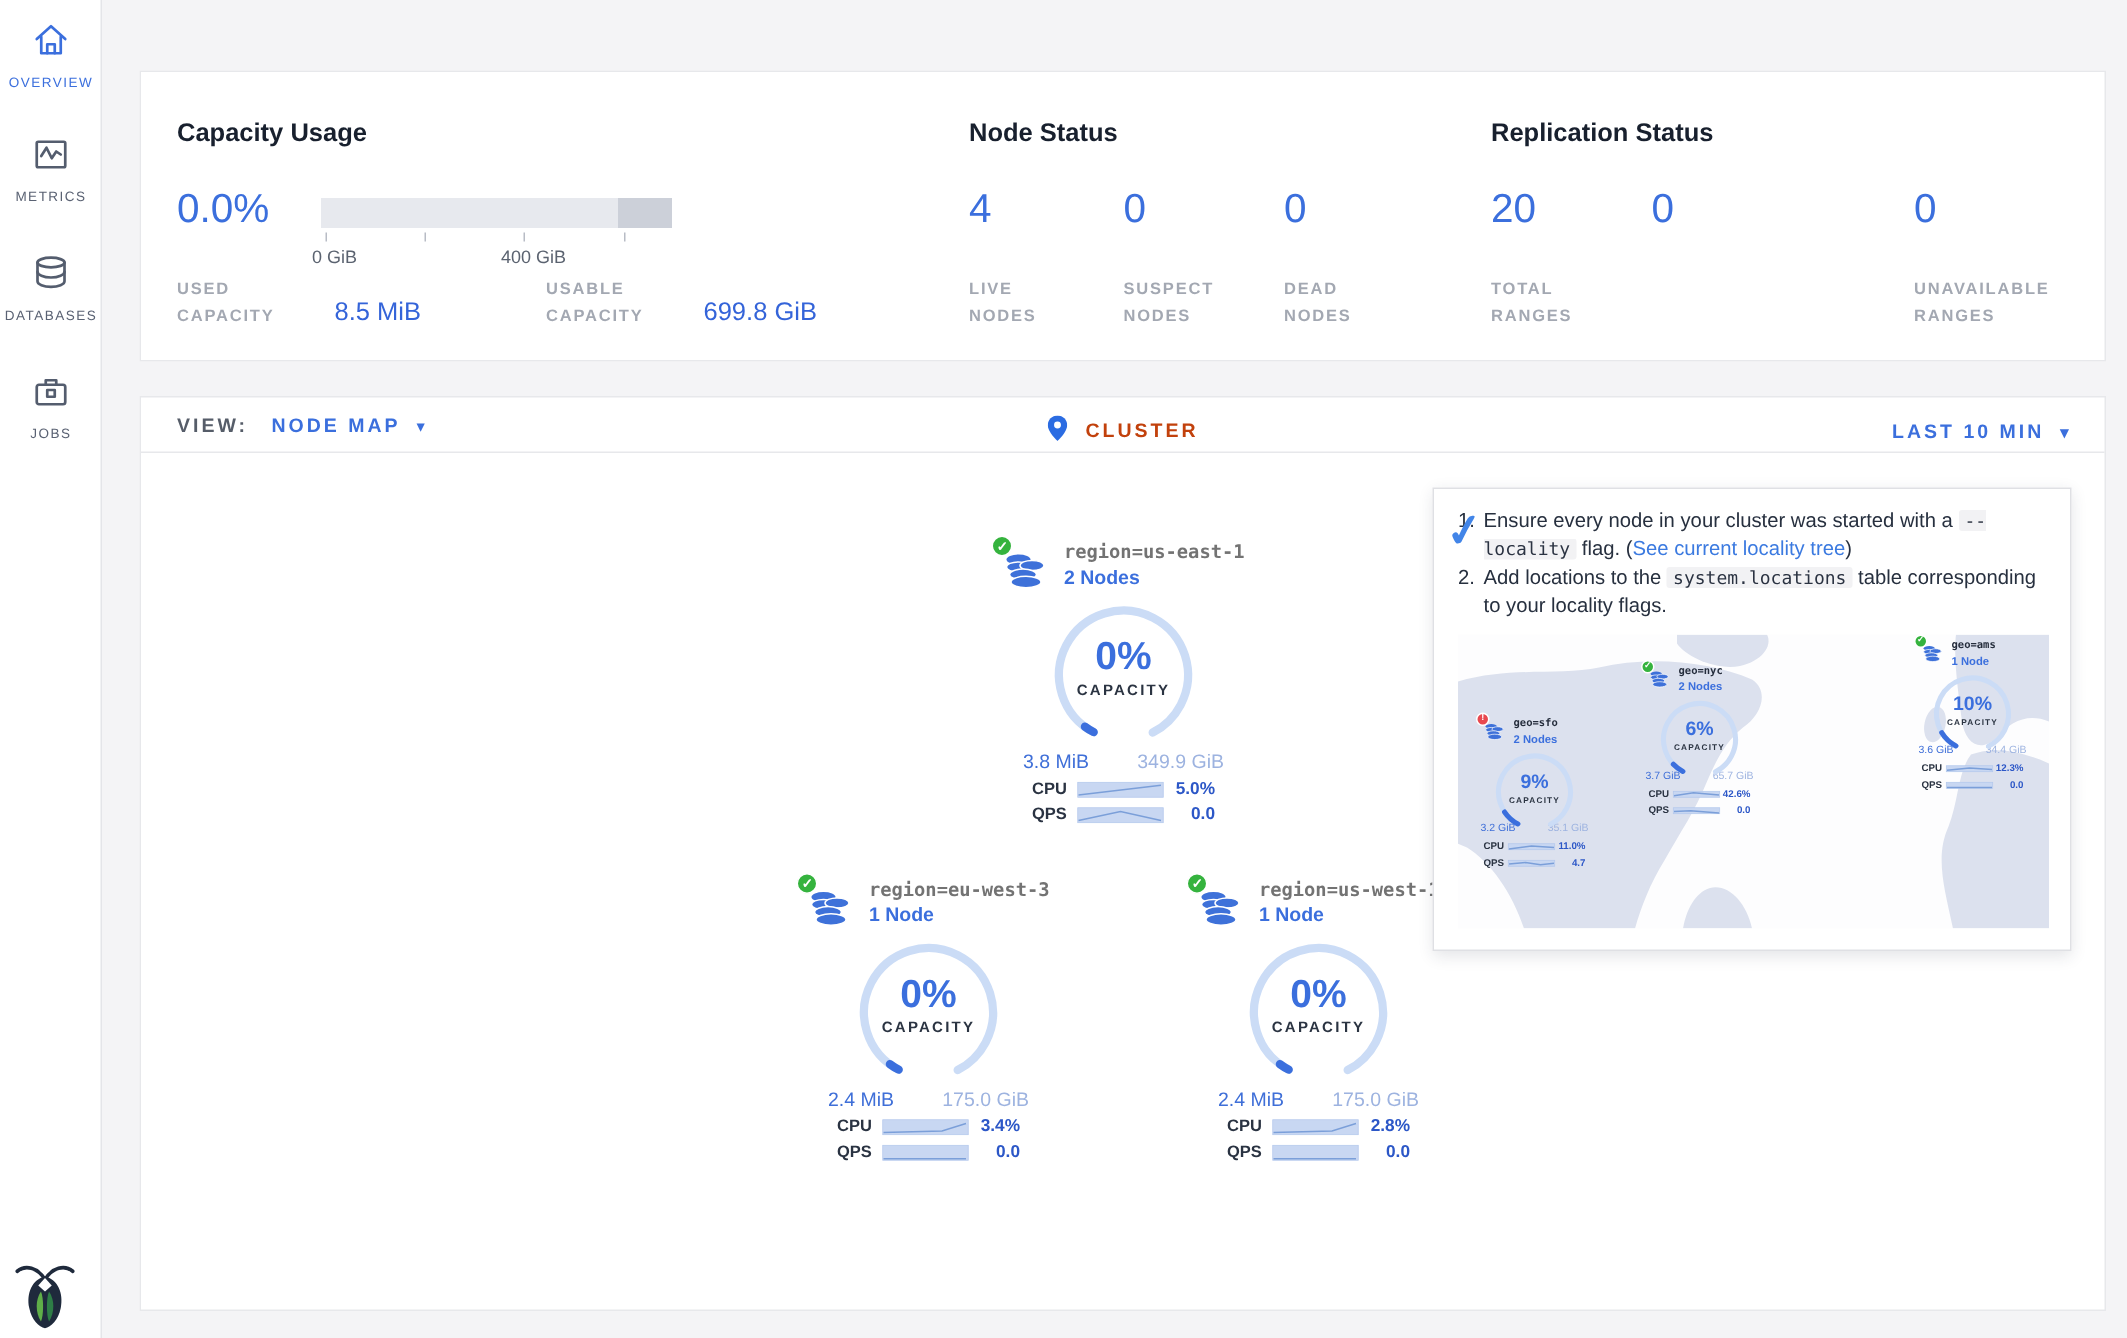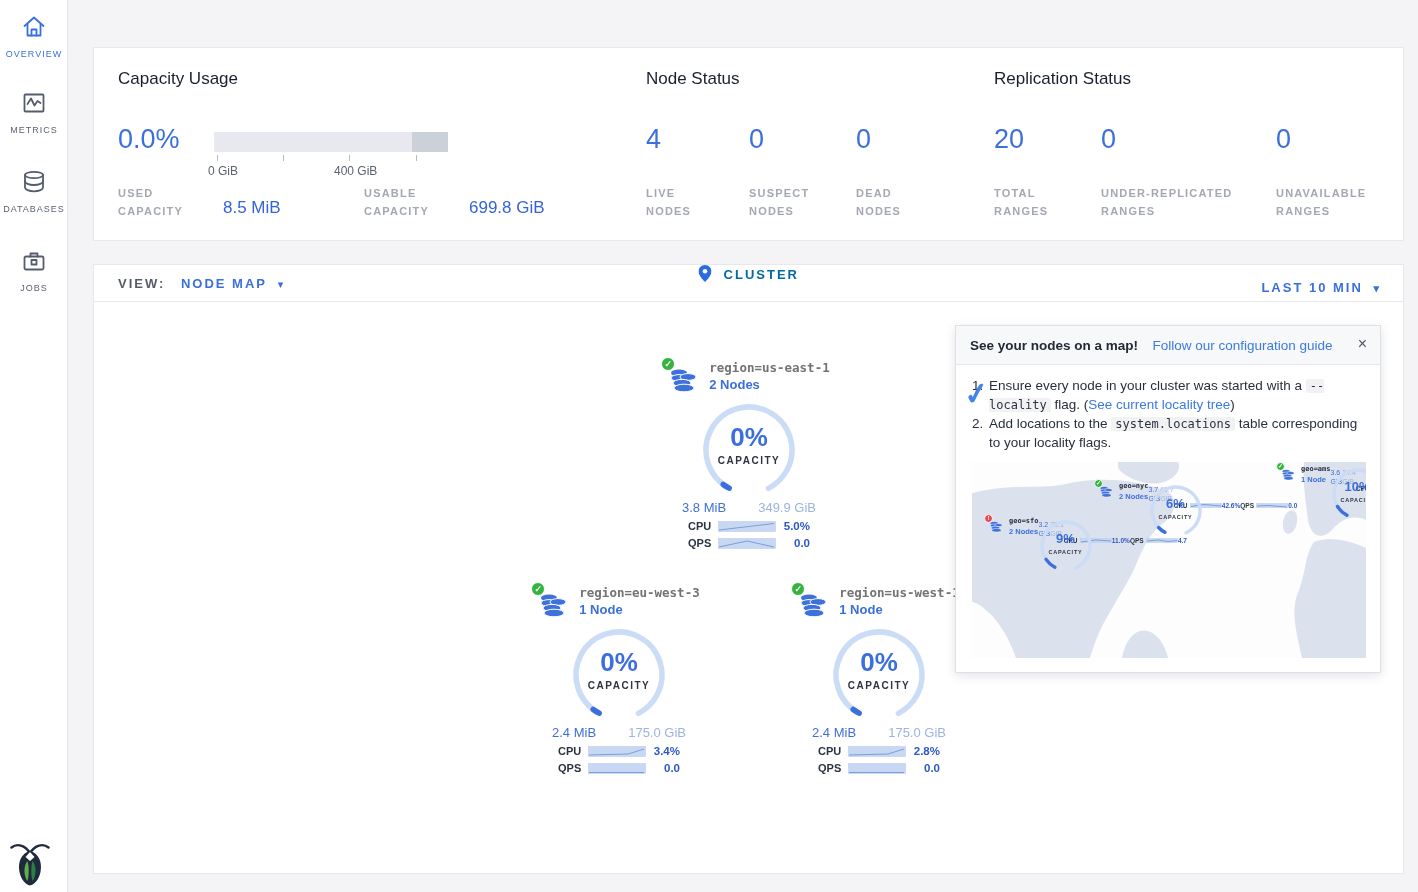--- a/index.html
+++ b/index.html
@@ -16,37 +16,37 @@
   .side-icon-svg { stroke:#545d6e; fill:none; stroke-width:1.8; stroke-linecap:round; stroke-linejoin:round; }
   .active .side-icon-svg { stroke:#3b6fdd; }
   .logo { position:absolute; left:10px; top:840px; }
 
   
   .page-title { position:absolute; left:93px; top:5px; font-size:21px; font-weight:700; letter-spacing:5px; color:#111722; }
 
   
   .panel { position:absolute; background:#ffffff; border:1px solid #e7e8eb; }
   .panel-summary { left:93px; top:47px; width:1311px; height:194px; }
-  .sec-title { position:absolute; font-size:17px; font-weight:400; color:#18202e; top:21px; }
+  .sec-title { position:absolute; font-size:17px; font-weight:700; color:#18202e; top:31px; }
   .big-num { position:absolute; top:76px; font-size:27px; color:#3b6fdd; }
   .stat-label { position:absolute; top:137px; font-size:11px; font-weight:700; letter-spacing:1.2px; color:#a3a8b2; line-height:1.6; }
   .stat-value { position:absolute; top:150px; font-size:17px; color:#3464d9; }
   .cap-bar { position:absolute; left:120px; top:84px; width:234px; height:20px; background:#e7e9ee; }
   .cap-bar .dark-seg { position:absolute; right:0; top:0; width:36px; height:20px; background:#ccd0d9; }
   .cap-tick { position:absolute; top:107px; width:1px; height:6px; background:#b8bcc5; }
   .cap-tick-label { position:absolute; top:116px; font-size:12px; color:#5b6370; }
 
   
   .panel-map { left:93px; top:264px; width:1311px; height:610px; }
   .viewbar { position:absolute; left:0; top:0; width:100%; height:37px; border-bottom:1px solid #e7e8eb; font-size:13px; letter-spacing:2px; }
   .viewbar .vb-left { position:absolute; left:24px; top:11px; }
   .vb-label { color:#565d69; font-weight:600; }
   .vb-value { color:#3b6fdd; font-weight:600; margin-left:10px; cursor:pointer; }
   .caret { color:#3b6fdd; font-size:11px; margin-left:5px; }
-  .vb-center { position:absolute; left:50%; top:0; transform:translateX(-50%); color:#0369a1; font-weight:600; white-space:nowrap; }
+  .vb-center { position:absolute; left:50%; top:12px; transform:translateX(-50%); color:#c2410c; font-weight:600; white-space:nowrap; }
   .vb-center .pin { vertical-align:-3px; margin-right:7px; }
   .vb-right { position:absolute; right:22px; top:15px; color:#3b6fdd; font-weight:700; cursor:pointer; }
 
   
   .node-card { position:absolute; width:164px; display:flex; flex-direction:column; align-items:center; }
   .nc-head { display:flex; align-items:flex-start; gap:9px; height:40px; }
   .nc-iconwrap { position:relative; width:32px; height:34px; margin-top:4px; }
   .badge { position:absolute; width:14px; height:14px; border-radius:50%; display:flex; align-items:center; justify-content:center;
            font-size:9px; color:#fff; font-weight:700; top:-7px; left:-7px; border:1.5px solid #fff; }
   .badge.ok { background:#35b33e; }
@@ -76,21 +76,21 @@
   .popup-close { position:absolute; right:13px; top:9px; font-size:16px; color:#4d5462; cursor:pointer; }
   .popup-body { position:relative; padding:12px 16px 14px 16px; font-size:13.5px; line-height:1.4; color:#27303f; }
   .step { display:flex; }
   .step .num { width:17px; flex:none; }
   .code { font-family:"DejaVu Sans Mono", monospace; font-size:12px; background:#f2f2f4; padding:0 4px; border-radius:2px; color:#2b3342; }
   .inline-link { color:#3b7ae0; cursor:pointer; }
   .big-check { position:absolute; left:8px; top:8px; font-size:30px; font-weight:700; color:#4285e8; transform:rotate(-8deg); z-index:2; }
 
   
   .mini-map { position:relative; width:394px; height:196px; margin-top:9px; background:#fdfdfe; overflow:hidden; }
-  .mini-card { position:absolute; width:88px; display:flex; flex-direction:row; }
+  .mini-card { position:absolute; width:88px; display:flex; flex-direction:column; align-items:center; }
   .mc-head { display:flex; gap:5px; align-self:flex-start; margin-left:10px; }
   .mc-iconwrap { position:relative; width:15px; height:16px; margin-top:2px; }
   .mini-badge { position:absolute; width:9px; height:9px; border-radius:50%; top:-5px; left:-5px; border:1px solid #fff;
                 color:#fff; font-size:6px; font-weight:700; display:flex; align-items:center; justify-content:center; }
   .mini-badge.ok { background:#35b33e; } .mini-badge.warn { background:#e8484f; }
   .mc-region { font-family:"DejaVu Sans Mono", monospace; font-size:7px; font-weight:700; color:#252d3c; }
   .mc-count { font-size:7.5px; font-weight:700; color:#3b6fdd; margin-top:1px; }
   .mini-gauge { position:relative; width:54px; height:44px; margin-top:2px; }
   .mini-gauge svg { position:absolute; left:0; top:0; overflow:visible; }
   .mg-center { position:absolute; left:0; top:11px; width:54px; text-align:center; }
@@ -184,21 +184,20 @@
     <div class="big-num" style="left:762px">0</div>
     <div class="stat-label" style="left:552px; width:70px">LIVE NODES</div>
     <div class="stat-label" style="left:655px; width:70px">SUSPECT NODES</div>
     <div class="stat-label" style="left:762px; width:70px">DEAD NODES</div>
 
     <div class="sec-title" style="left:900px">Replication Status</div>
     <div class="big-num" style="left:900px">20</div>
     <div class="big-num" style="left:1007px">0</div>
     <div class="big-num" style="left:1182px">0</div>
     <div class="stat-label" style="left:900px; width:80px">TOTAL RANGES</div>
-    <div class="stat-label" style="left:1007px; width:160px">UNDER-REPLICATED RANGES</div>
     <div class="stat-label" style="left:1182px; width:110px">UNAVAILABLE RANGES</div>
   </div>
 
   <div class="panel panel-map">
     <div class="viewbar">
       <div class="vb-left">
         <span class="vb-label">VIEW:</span>
         <span class="vb-value">NODE MAP</span>
         <span class="caret">▾</span>
       </div>
@@ -365,25 +364,20 @@
         <svg class="spark" width="58" height="11">
             <rect x="0.5" y="0.5" width="57" height="10"></rect>
             <polyline points="1,9.5 56,9.5"></polyline>
           </svg>
         <span class="m-val">0.0</span>
       </div>
     </div>
   </div>
 
   <div class="popup">
-    <div class="popup-head">
-      <span class="popup-title">See your nodes on a map!</span>
-      <span class="popup-link">Follow our configuration guide</span>
-      <span class="popup-close">×</span>
-    </div>
     <div class="popup-body">
       <span class="big-check">✓</span>
       <div class="step">
         <span class="num">1.</span>
         <span>
           <span>Ensure every node in your cluster was started with a</span>
           <span class="code">--locality</span>
           <span>flag. (</span><span class="inline-link">See current locality tree</span><span>)</span>
         </span>
       </div>

